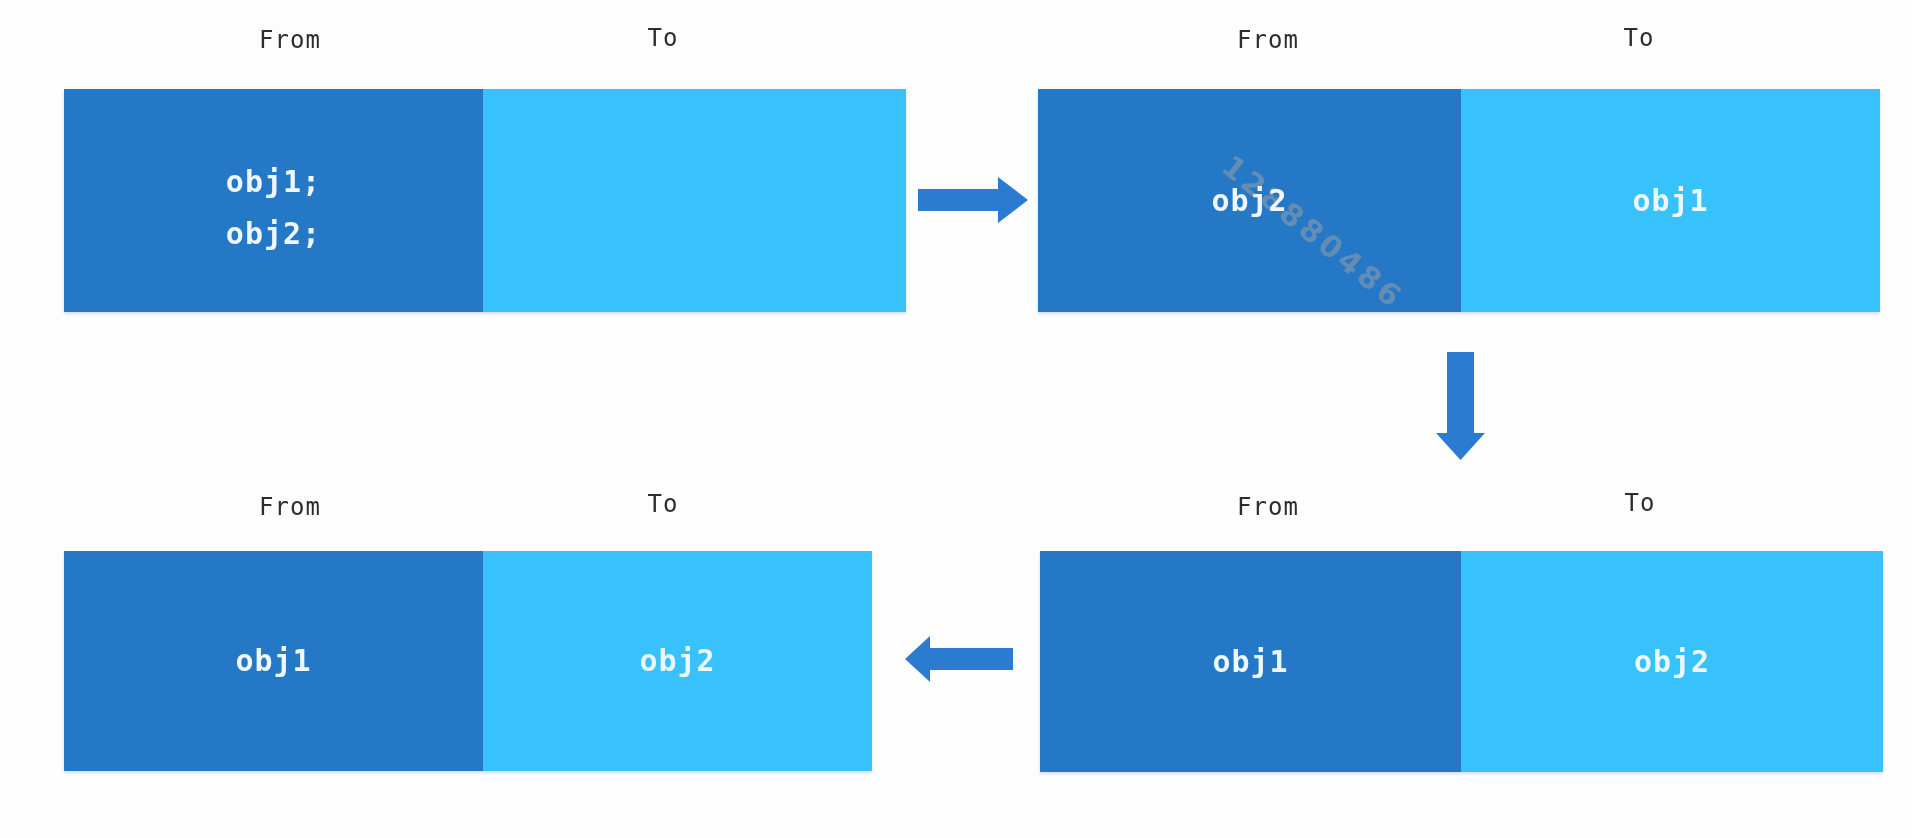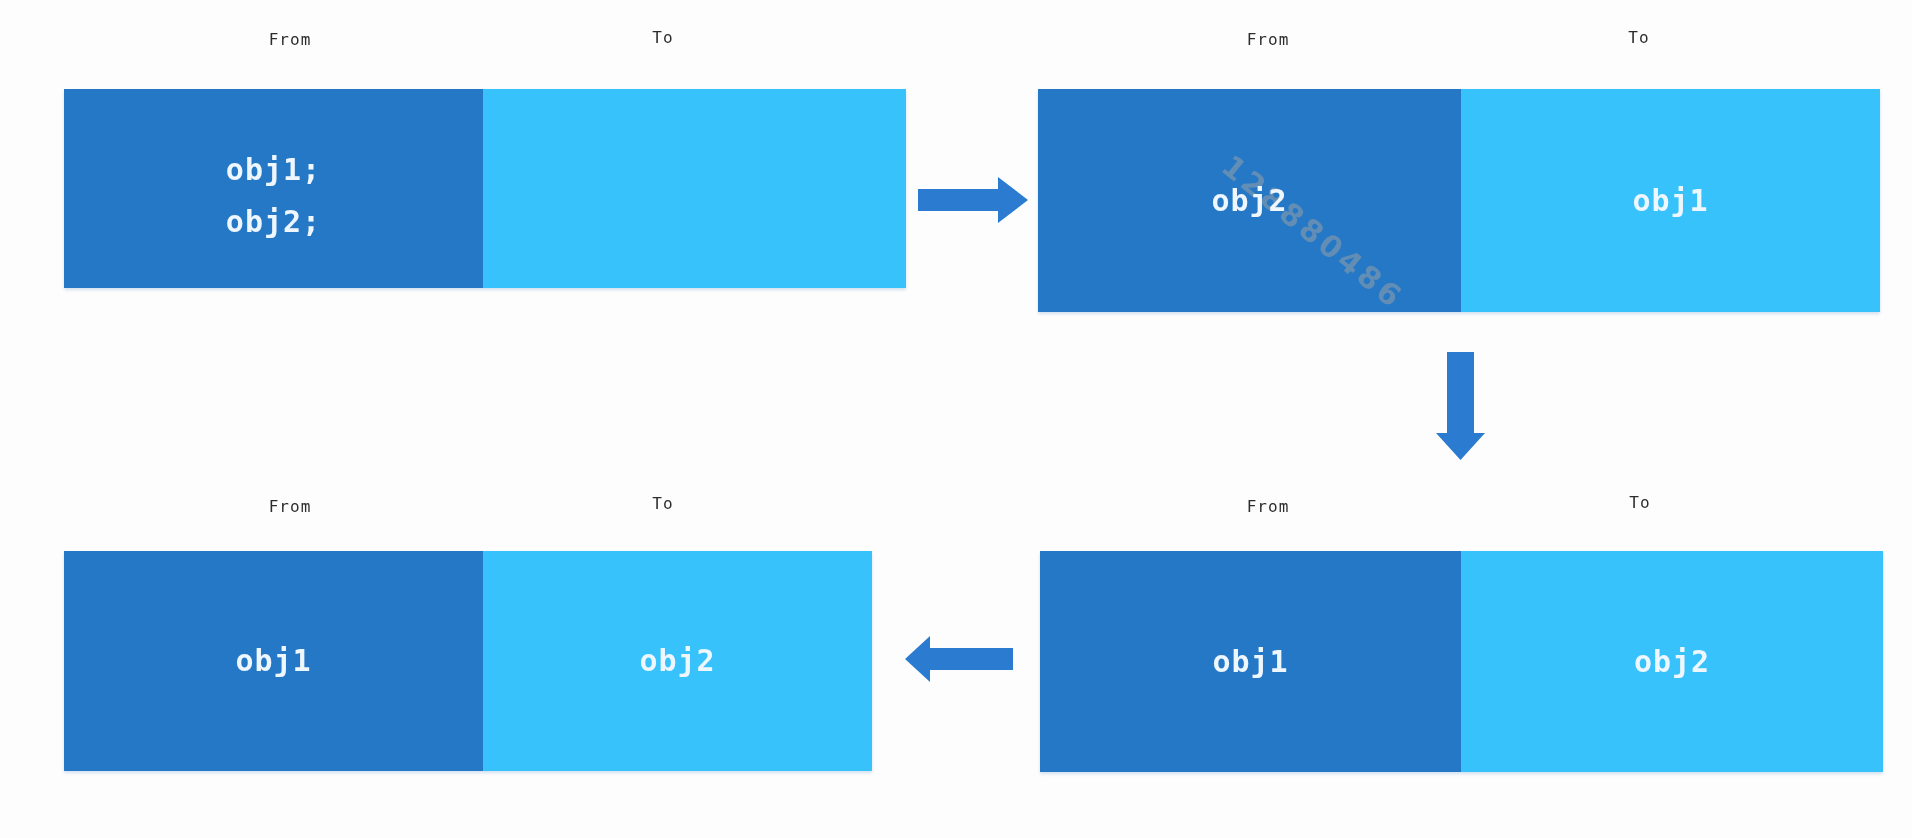--- a/index.html
+++ b/index.html
@@ -7,21 +7,21 @@
     position:relative;
     width:1912px;height:838px;
     background:#fdfdfd;
     overflow:hidden;
     font-family:"DejaVu Sans Mono", monospace;
   }
   .lbl{
     position:absolute;
     width:170px;
     text-align:center;
-    font-size:16px;
+    font-size:24px;
     line-height:34px;
     color:#2d2d2d;
     letter-spacing:1px;
   }
   .boxpair{
     position:absolute;
     display:flex;
     box-shadow:0 2px 3px rgba(120,160,210,0.30);
   }
   .half{
@@ -59,21 +59,21 @@
   }
 </style>
 </head>
 <body>
 
 <div class="canvas">
 
   <div class="lbl" style="left:205px;top:23px">From</div>
   <div class="lbl" style="left:578px;top:21px">To</div>
 
-  <div class="boxpair" style="left:64px;top:89px;width:842px;height:199px">
+  <div class="boxpair" style="left:64px;top:89px;width:842px;height:223px">
     <div class="half dark" style="width:419px">
       <div class="code twoline">
         <div>obj1;</div>
         <div>obj2;</div>
       </div>
     </div>
     <div class="half light"></div>
   </div>
 
   <div class="arrow" style="left:918px;top:177px">

